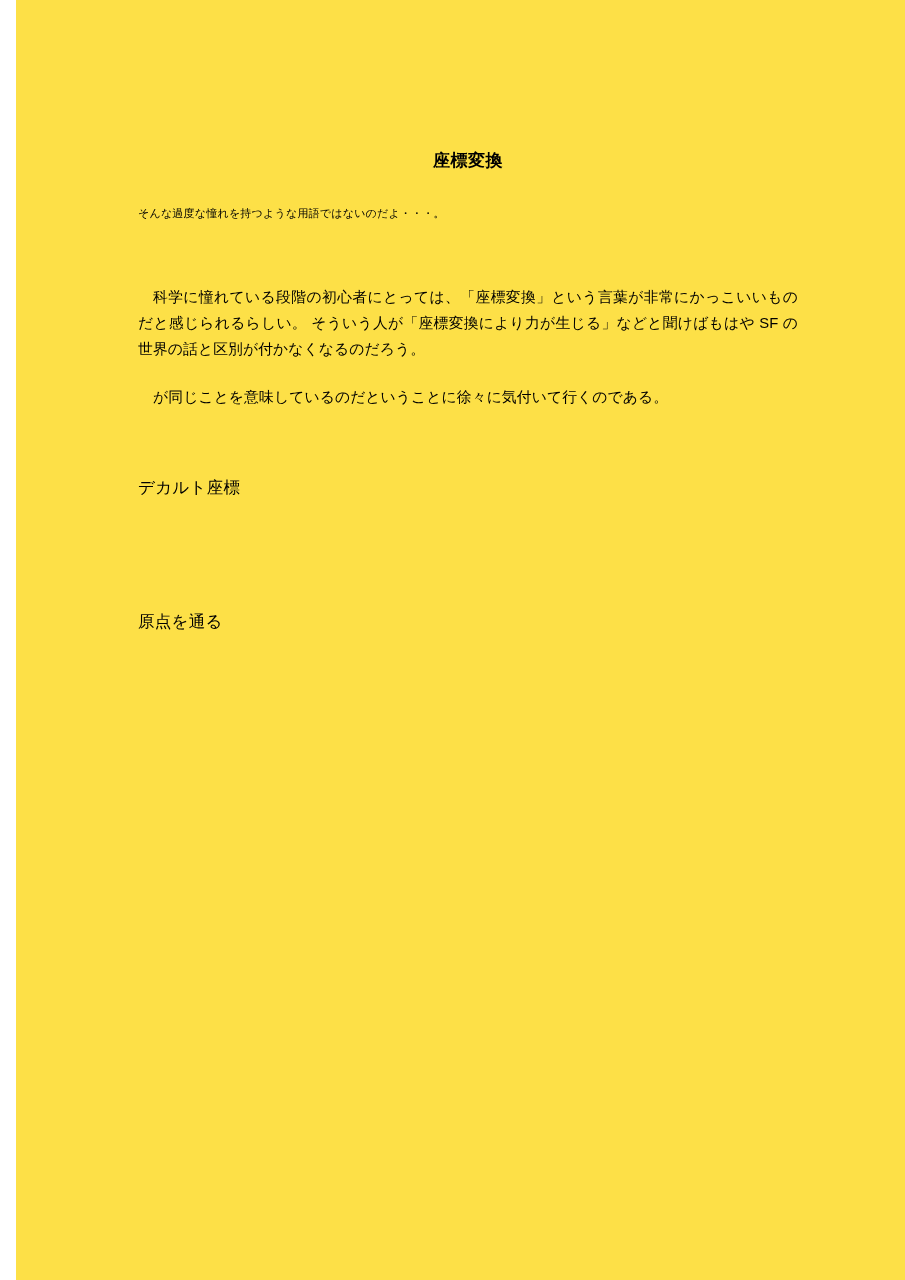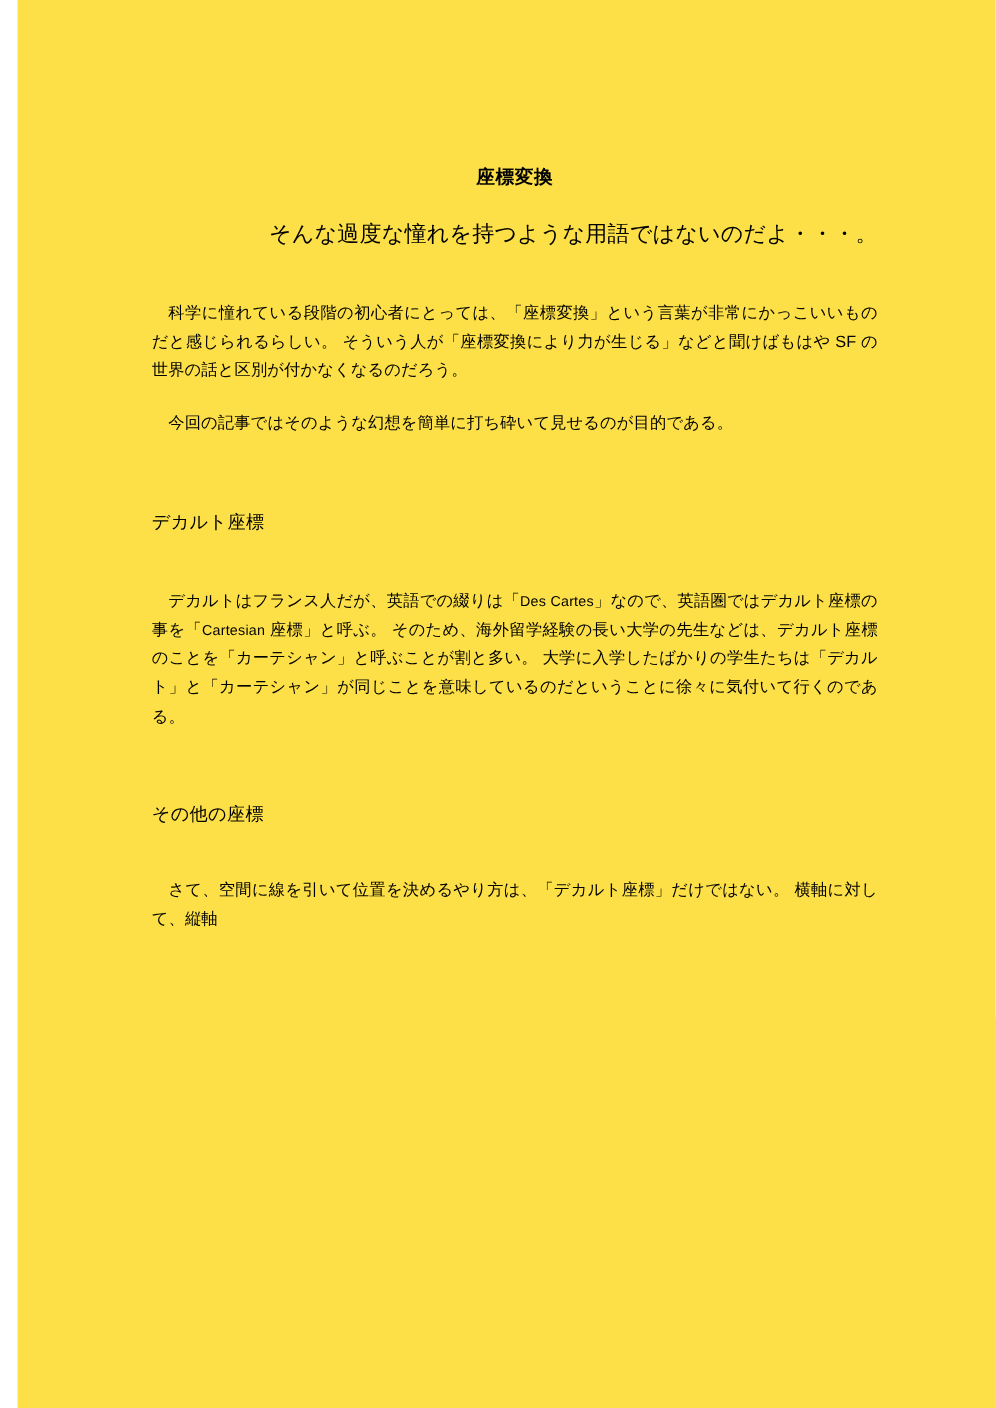--- a/index.html
+++ b/index.html
@@ -40,30 +40,30 @@
     left: 0;
     top: 148px;
     width: 660px;
   }
   .doc-subtitle {
     position: absolute;
     left: 0;
     top: 200px;
     width: 660px;
     margin: 0;
-    font-size: 20px;
+    font-size: 11px;
     font-weight: normal;
-    text-align: right;
+    text-align: left;
     line-height: 26px;
     letter-spacing: 0.2px;
   }
   .body-block {
     position: absolute;
     left: 0;
-    top: 272px;
+    top: 284px;
     width: 660px;
   }
   p.para {
     margin: 0 0 21px 0;
     font-size: 14.8px;
     line-height: 26.2px;
     text-align: justify;
     text-justify: inter-character;
     text-indent: 15px;
     letter-spacing: 0.1px;
@@ -101,36 +101,34 @@
   <div class="content">
 
     <h1 class="doc-title">座標変換</h1>
 
     <div class="doc-subtitle">そんな過度な憧れを持つような用語ではないのだよ・・・。</div>
 
     <div class="body-block">
 
       <p class="para">科学に憧れている段階の初心者にとっては、「座標変換」という言葉が非常にかっこいいものだと感じられるらしい。 そういう人が「座標変換により力が生じる」などと聞けばもはや SF の世界の話と区別が付かなくなるのだろう。</p>
 
-      <p class="para tight">今回の記事ではそのような幻想を簡単に打ち砕いて見せるのが目的である。</p>
+      <p class="para tight">が同じことを意味しているのだということに徐々に気付いて行くのである。</p>
 
       <div class="sp-before-h1"></div>
 
       <h2 class="section">デカルト座標</h2>
 
       <div class="sp-after-h1"></div>
 
 
 
 
-      <p class="para tight"><span>デカルトはフランス人だが、英語での綴りは「</span><span class="latin">Des Cartes</span><span>」なので、英語圏ではデカルト座標の事を「</span><span class="latin">Cartesian</span><span> 座標」と呼ぶ。 そのため、海外留学経験の長い大学の先生などは、デカルト座標のことを「カーテシャン」と呼ぶことが割と多い。 大学に入学したばかりの学生たちは「デカルト」と「カーテシャン」が同じことを意味しているのだということに徐々に気付いて行くのである。</span></p>
 
       <div class="sp-before-h2"></div>
 
-      <h2 class="section">その他の座標</h2>
+      <h2 class="section">原点を通る</h2>
 
       <div class="sp-after-h2"></div>
 
-      <p class="para tight">さて、空間に線を引いて位置を決めるやり方は、「デカルト座標」だけではない。 横軸に対して、縦軸</p>
 
     </div>
   </div>
 </div>
 
 </body></html>

